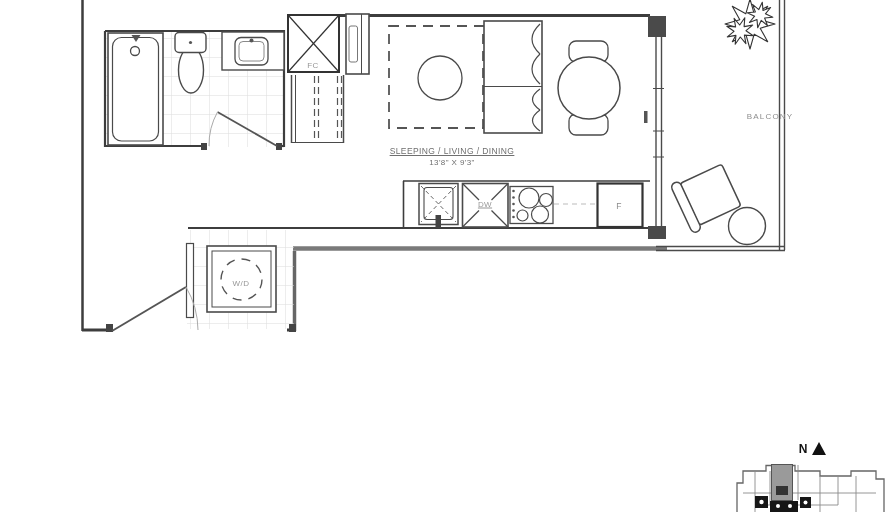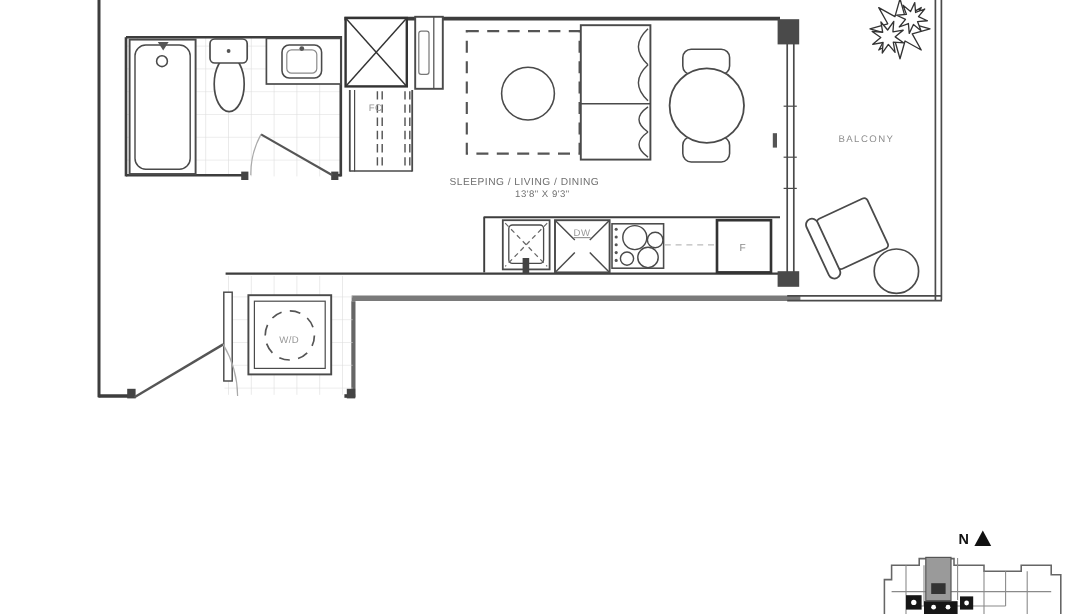--- a/index.html
+++ b/index.html
@@ -7,21 +7,21 @@
     position:relative;width:896px;height:512px;background:#fff;overflow:hidden;
     font-family:"Liberation Sans", sans-serif;
   }
   .canvas svg{position:absolute;left:0;top:0;}
   .lbl{
     position:absolute;transform:translate(-50%,-50%);
     white-space:nowrap;color:#8a8a8a;letter-spacing:.4px;
   }
   .lbl-room{font-size:8.5px;color:#6f6f6f;}
   .lbl-dims{font-size:8px;color:#6f6f6f;}
-  .lbl-balcony{font-size:8px;letter-spacing:1.2px;color:#8d8d8d;}
+  .lbl-balcony{font-size:8px;letter-spacing:1.2px;color:#8d8d8d;margin-left:48px;}
   .lbl-fix{font-size:8px;color:#979797;}
   .lbl-f{font-size:8.5px;color:#8a8a8a;}
   .lbl-n{font-size:12px;font-weight:bold;color:#111;letter-spacing:0;}
   .north-tri{
     position:absolute;width:0;height:0;
     border-left:7px solid transparent;border-right:7px solid transparent;
     border-bottom:13px solid #111;
   }
 </style>
 </head>
@@ -231,23 +231,23 @@
     </g>
     <g fill="#fff">
       <circle cx="761.5" cy="502" r="2.2"></circle>
       <circle cx="805.5" cy="502.5" r="2"></circle>
       <circle cx="778" cy="506" r="2"></circle>
       <circle cx="790" cy="506" r="2"></circle>
     </g>
   </g>
 </svg>
 
-<div class="lbl lbl-room" style="left:437px;top:151px;">SLEEPING / LIVING / DINING</div>
+<div class="lbl lbl-room" style="left:452px;top:151px;text-decoration:underline;">SLEEPING / LIVING / DINING</div>
 <div class="lbl lbl-dims" style="left:452px;top:162px;">13'8" X 9'3"</div>
 <div class="lbl lbl-balcony" style="left:722px;top:116px;">BALCONY</div>
-<div class="lbl lbl-fix" style="left:313px;top:65px;margin-top:25px;">FC</div>
-<div class="lbl lbl-fix" style="left:485px;top:194px;text-decoration:underline;">DW</div>
+<div class="lbl lbl-fix" style="left:313px;top:65px;">FC</div>
+<div class="lbl lbl-fix" style="left:485px;top:204px;text-decoration:underline;">DW</div>
 <div class="lbl lbl-f" style="left:619px;top:206px;">F</div>
 <div class="lbl lbl-fix" style="left:241px;top:283px;">W/D</div>
 <div class="lbl lbl-n" style="left:803px;top:449px;">N</div>
 <div class="north-tri" style="left:812px;top:442px;"></div>
 
 </div>
 
 </body></html>

